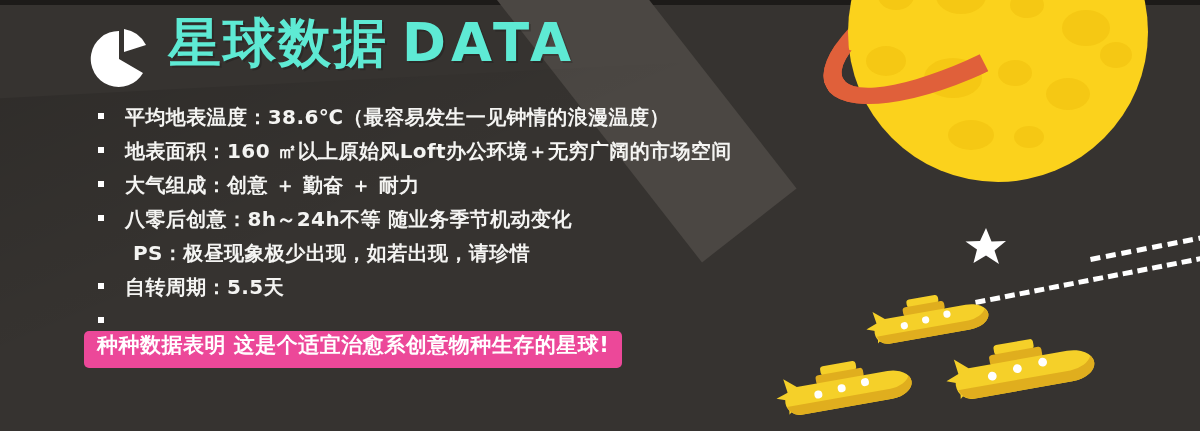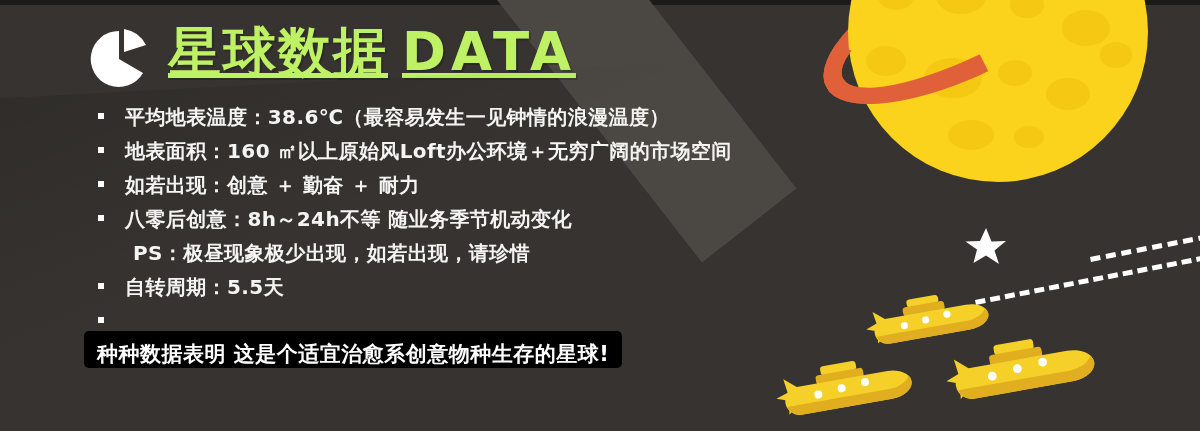--- a/index.html
+++ b/index.html
@@ -86,28 +86,27 @@
     left:96px; top:-38px;
     width:300px; height:108px;
     border-width:15px;
     border-bottom-color:#5BC0D0;
     border-right-color:#5BC0D0;
     transform:rotate(-27deg);
   }
   
   .pie-icon { position:absolute; left:88px; top:28px; width:62px; height:62px; }
   .headline {
-    position:absolute; left:168px; top:17px;
+    position:absolute; left:168px; top:8px;
     font-size:53px; font-weight:bold;
-    color:#bef264;
+    color:#5eead4;
     letter-spacing:2px;
     white-space:nowrap;
     font-family:"DejaVu Sans","Liberation Sans",sans-serif;
     text-shadow:2px 2px 0 rgba(0,0,0,0.18);
-    text-decoration:underline;
   }
   .headline .latin { letter-spacing:5px; margin-left:14px; }
   
   .bullets { position:absolute; left:98px; top:102px; }
   .bline {
     display:flex; align-items:flex-start;
     height:34px;
     white-space:nowrap;
     text-align:right;
   }
@@ -123,23 +122,23 @@
     font-weight:bold;
     line-height:30px;
     letter-spacing:0.4px;
   }
   .btext.indent { padding-left:8px; }
   
   .banner {
     position:absolute;
     left:84px; top:331px;
     height:37px;
-    background:#000000;
+    background:#ec4899;
     border-radius:5px;
-    display:flex; align-items:flex-end;
+    display:flex; align-items:flex-start;
     padding:0 13px;
   }
   .banner-text {
     color:#ffffff; font-size:21px; font-weight:bold;
     letter-spacing:0.5px; white-space:nowrap;
   }
   
   .star { position:absolute; left:962px; top:222px; width:46px; height:46px; }
   
   .trail { position:absolute; height:0; border-top:5px dashed #ffffff; }
@@ -195,21 +194,21 @@
       <span class="btext">平均地表温度：38.6℃（最容易发生一见钟情的浪漫温度）</span>
     </div>
 
     <div class="bline">
       <span class="bdot"></span>
       <span class="btext">地表面积：160 ㎡以上原始风Loft办公环境＋无穷广阔的市场空间</span>
     </div>
 
     <div class="bline">
       <span class="bdot"></span>
-      <span class="btext">如若出现：创意 ＋ 勤奋 ＋ 耐力</span>
+      <span class="btext">大气组成：创意 ＋ 勤奋 ＋ 耐力</span>
     </div>
 
     <div class="bline">
       <span class="bdot"></span>
       <span class="btext">八零后创意：8h～24h不等 随业务季节机动变化</span>
     </div>
 
     <div class="bline">
       <span class="bdot hidden"></span>
       <span class="btext indent">PS：极昼现象极少出现，如若出现，请珍惜</span>

